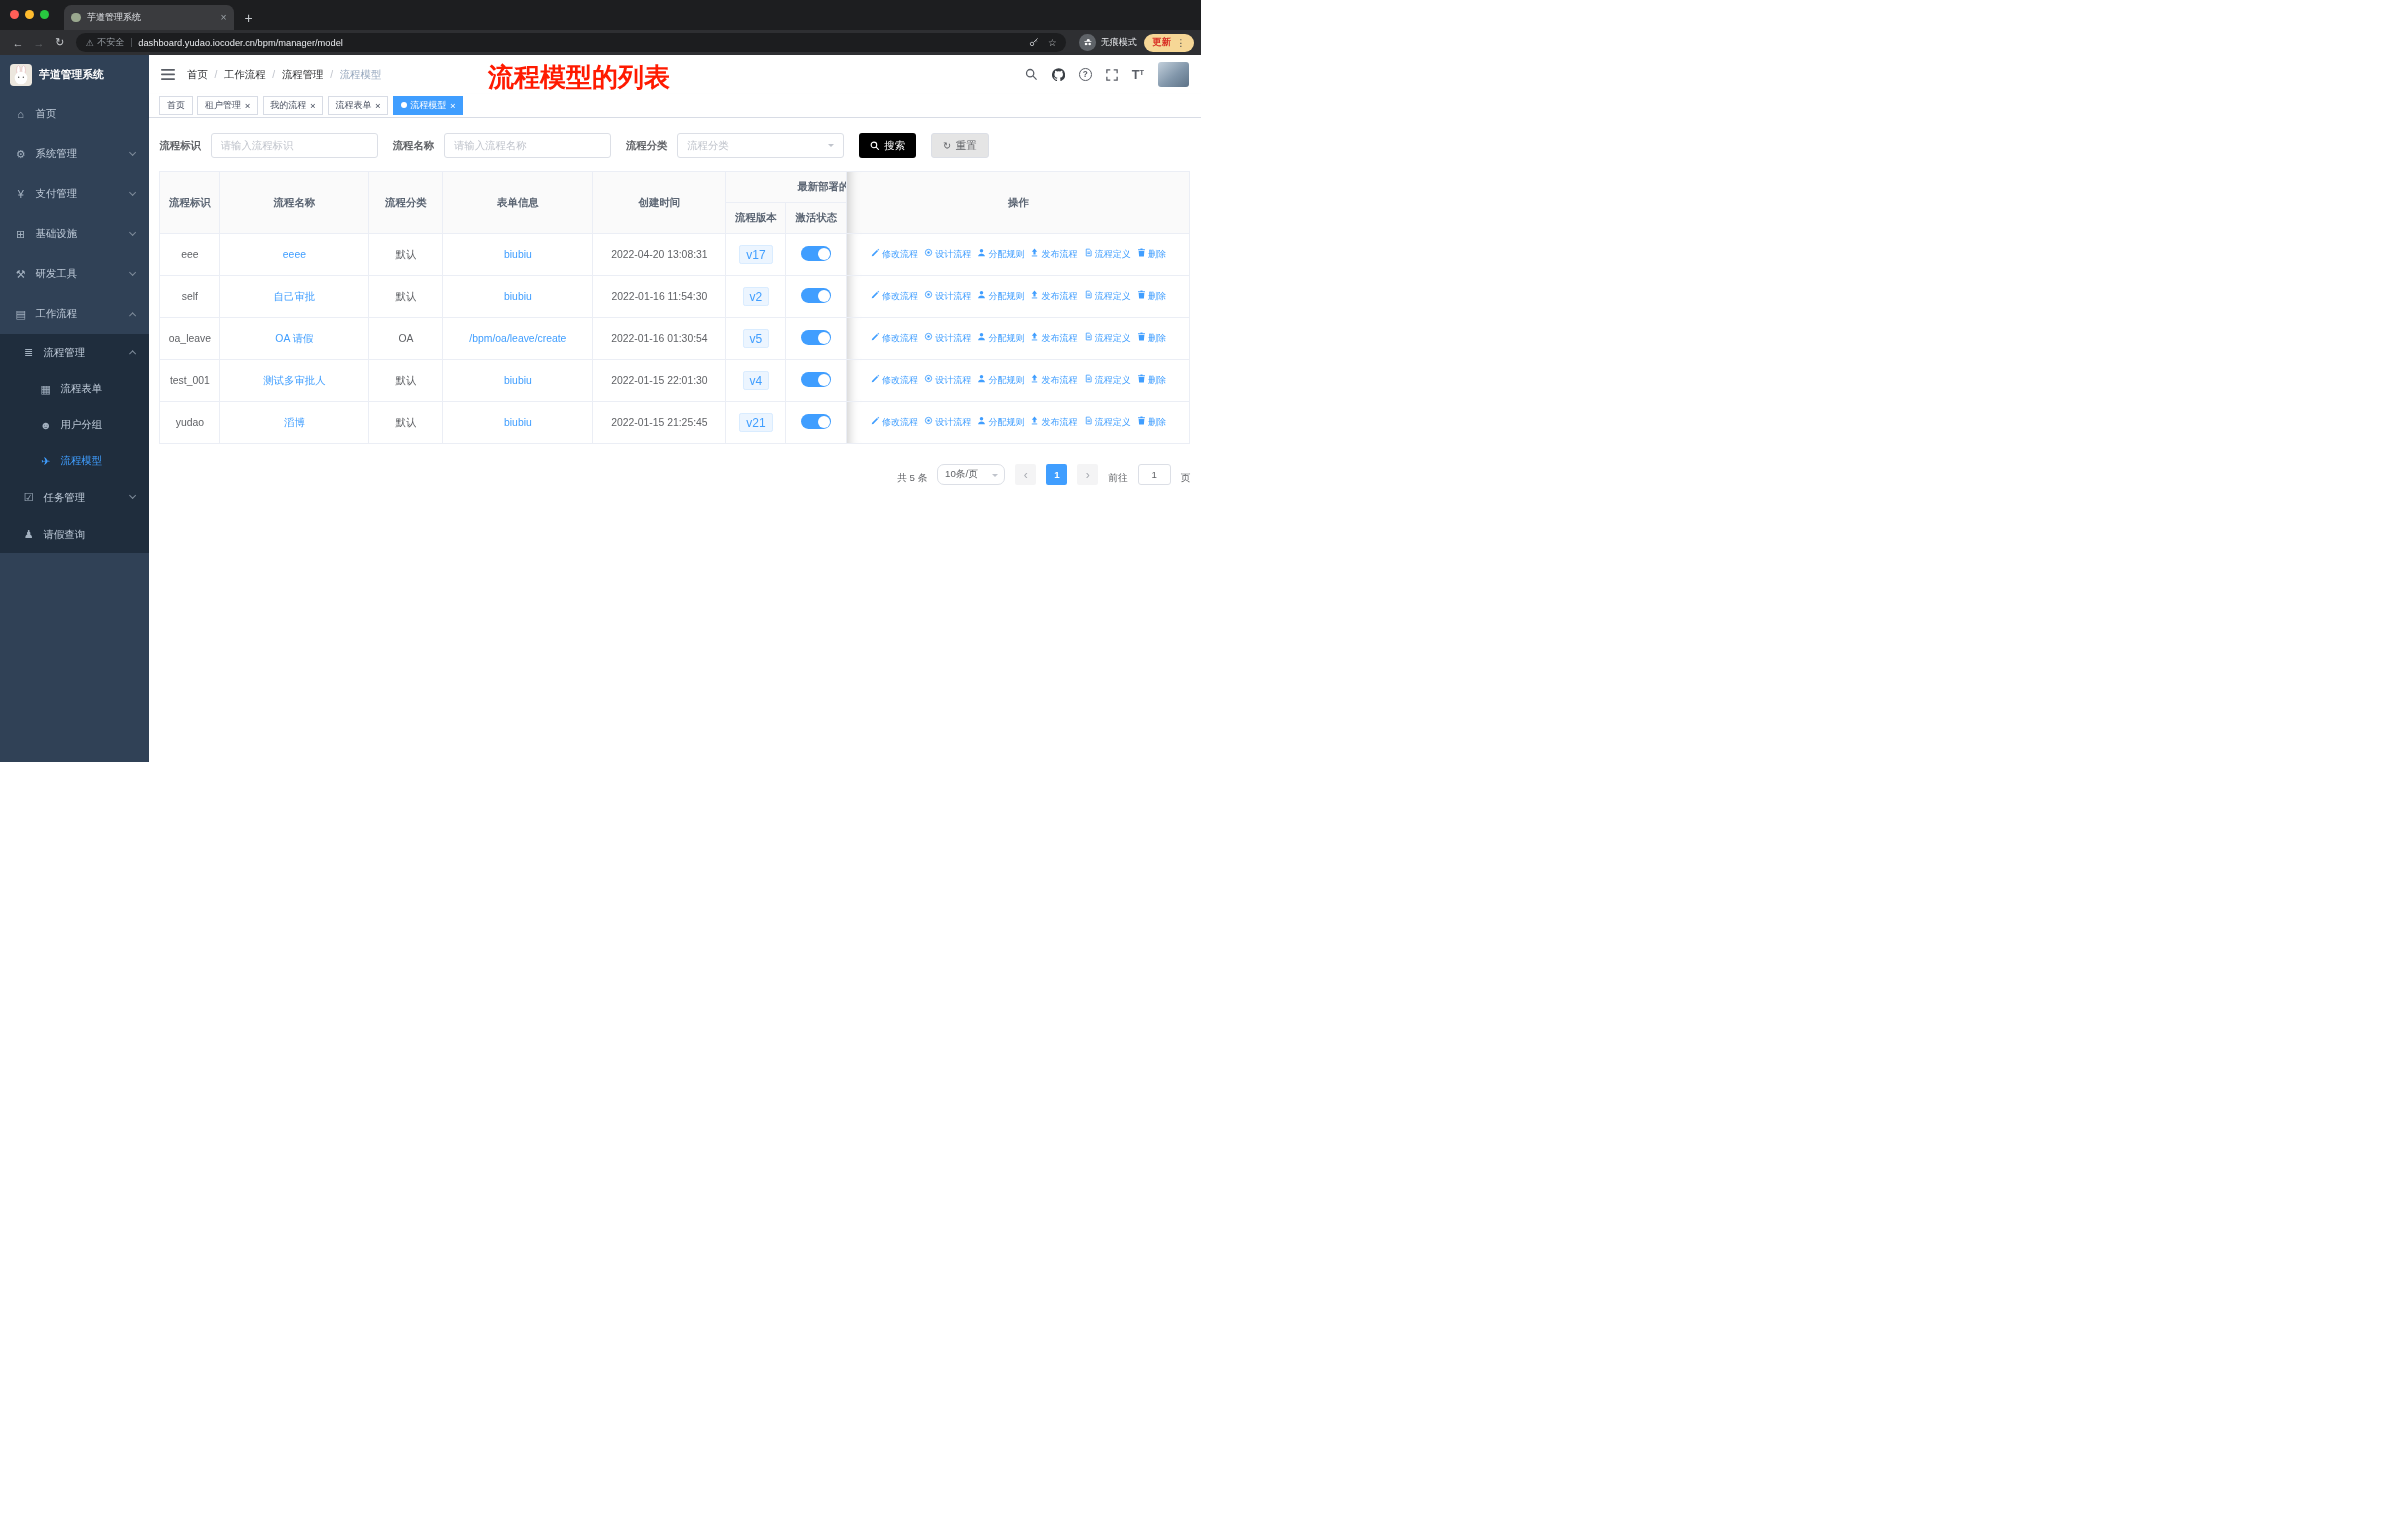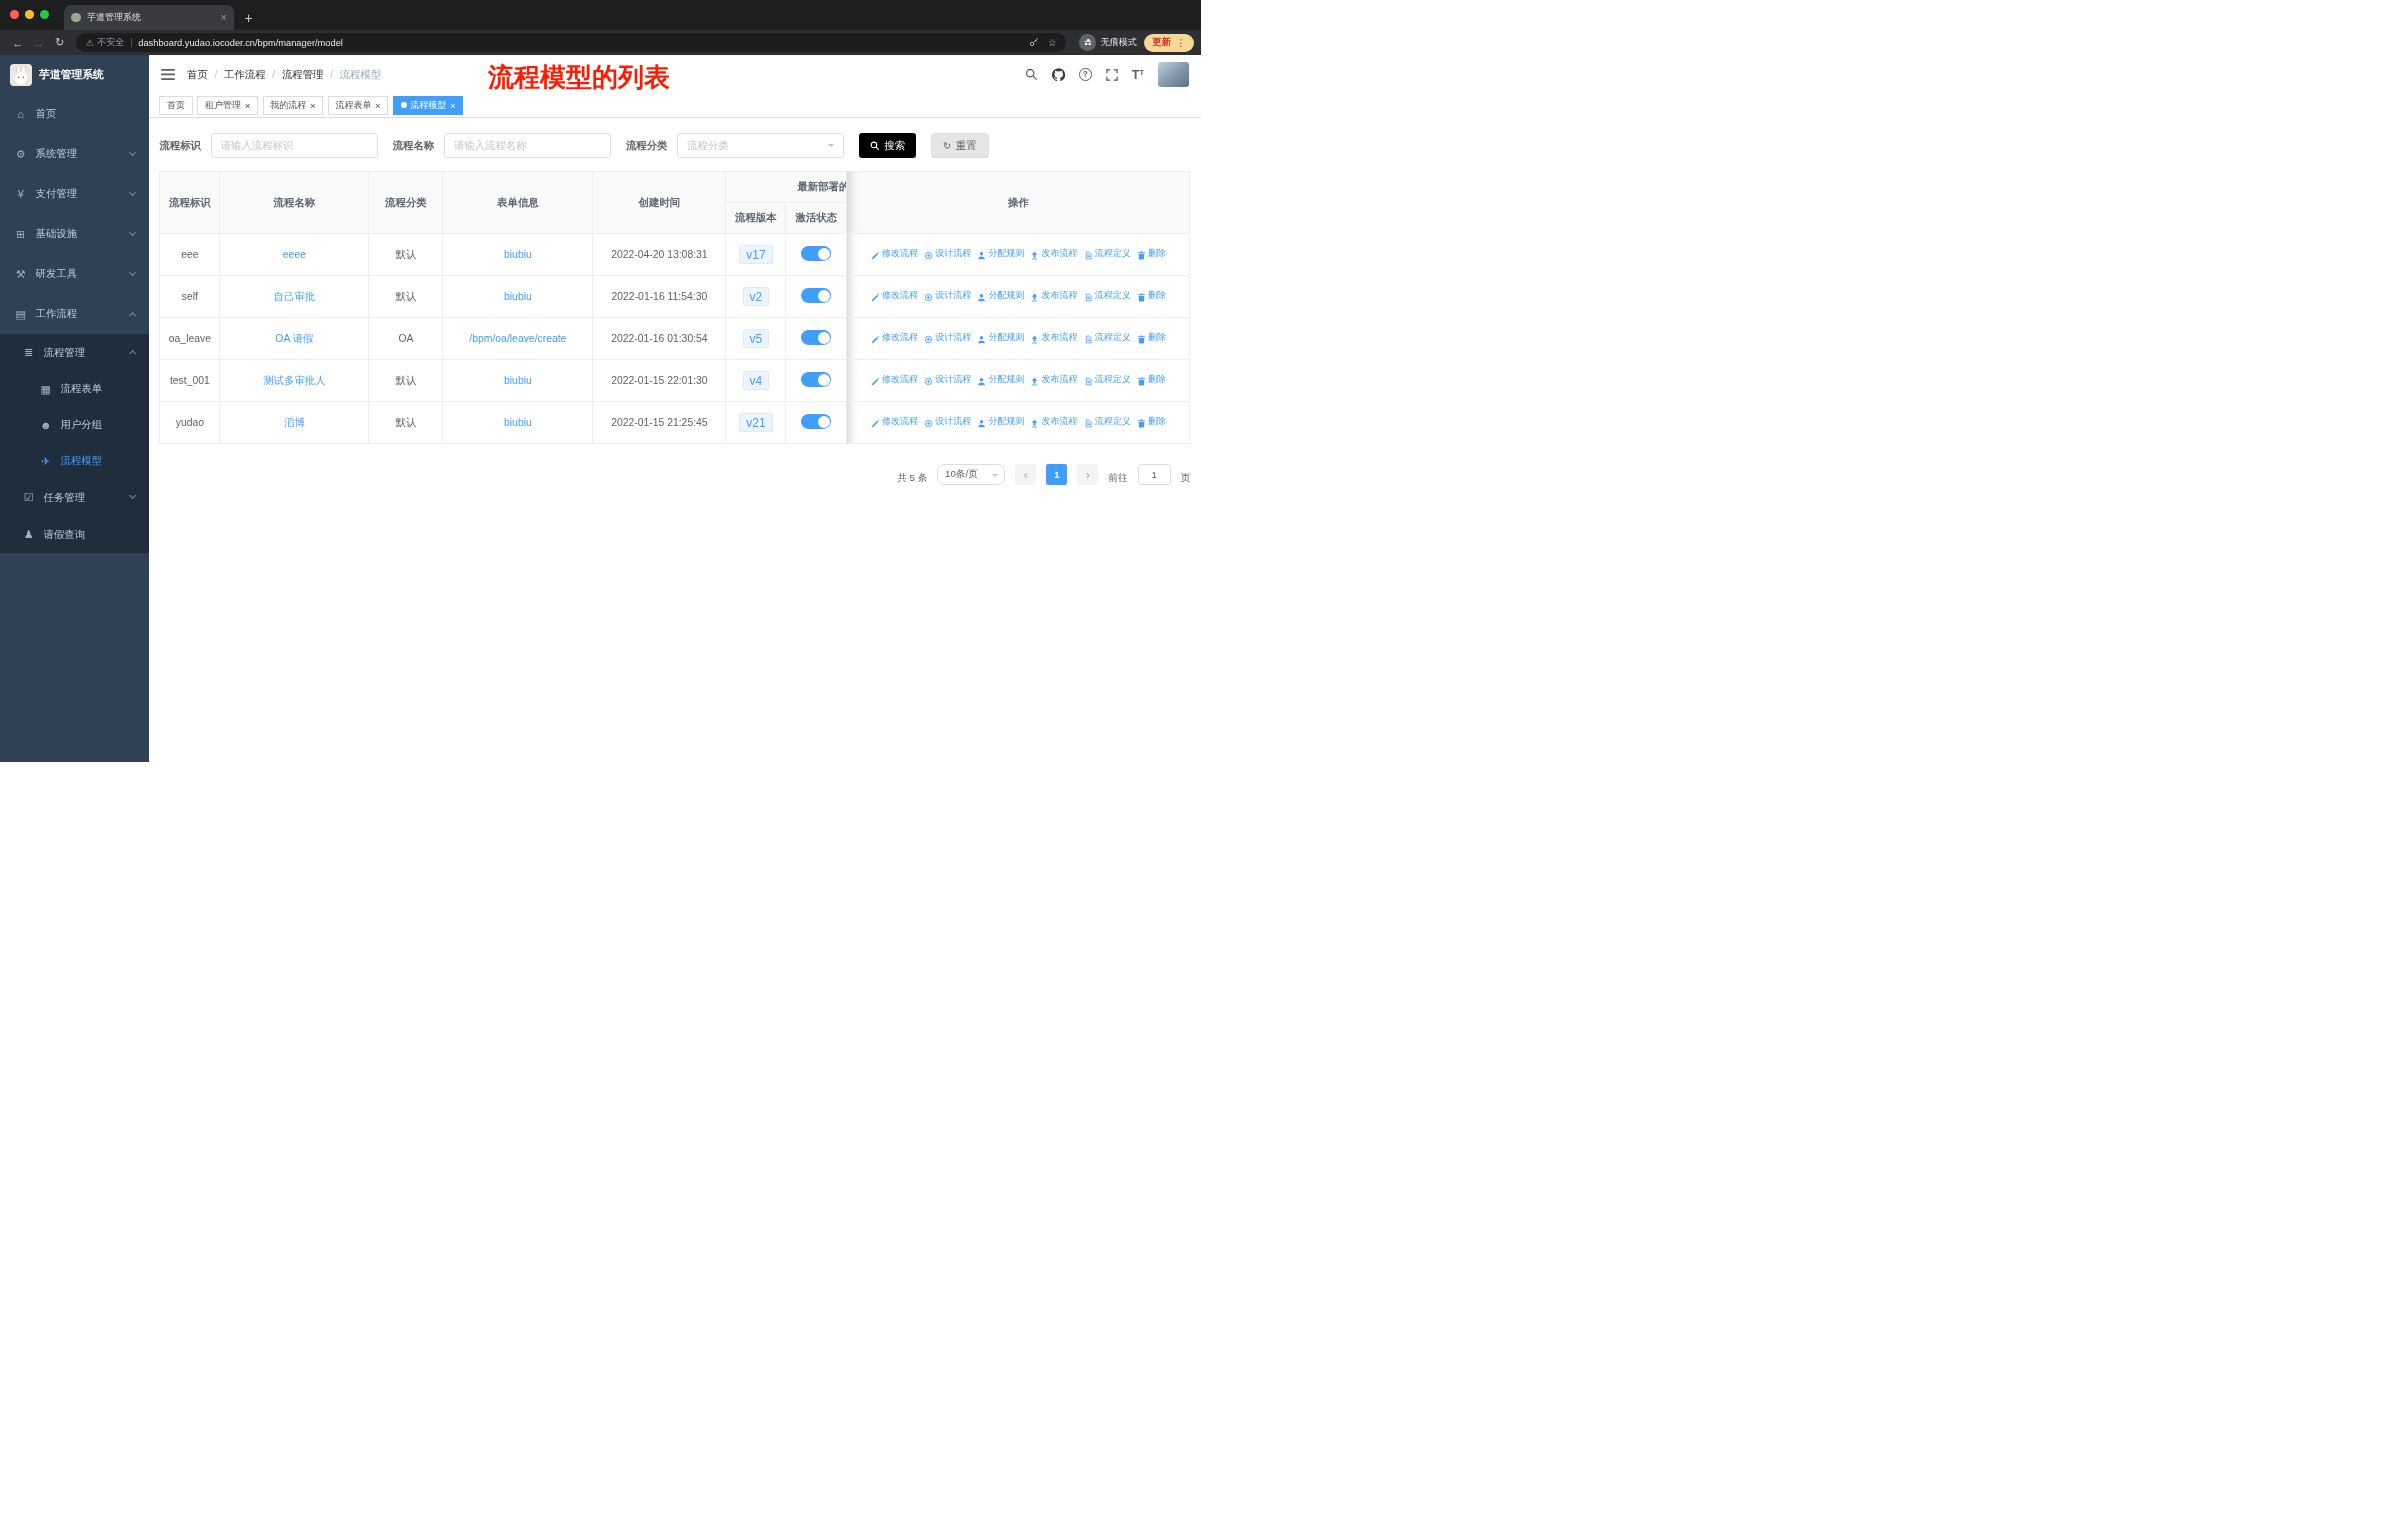--- a/index.html
+++ b/index.html
@@ -97,21 +97,21 @@
   th,td{border:0.7px solid #ebeef5;text-align:center;vertical-align:middle;overflow:hidden}
   th{height:31px;background:#fafafa;font-weight:700;color:#5a6472}
   td{height:42px}
   .group-clip{white-space:nowrap;overflow:hidden;padding-left:71px;text-align:left}
   .actions-th,.actions-cell{box-shadow:inset 12px 0 10.4px -10.4px rgba(0,0,0,.22)}
   .link{color:#409eff;cursor:pointer}
   .ver-badge{display:inline-block;padding:1.5px 6px;background:#ecf5ff;border:0.7px solid #d9ecff;color:#409eff;border-radius:2.2px;font-size:12px}
   .toggle{display:inline-block;width:30px;height:15px;border-radius:7.4px;background:#409eff;position:relative;cursor:pointer}
   .toggle .knob{position:absolute;right:1.5px;top:1.5px;width:12px;height:12px;border-radius:50%;background:#fff}
   .actions-cell{font-size:9px;padding:0 3px}
-  .action-link{color:#409eff;display:inline-flex;align-items:flex-end;gap:2.2px;margin:0 3px;cursor:pointer;white-space:nowrap}
+  .action-link{color:#409eff;display:inline-flex;align-items:flex-start;gap:2.2px;margin:0 3px;cursor:pointer;white-space:nowrap}
   .action-link svg{flex:none}
 
   
   .pagination{width:1031px;display:flex;align-items:flex-end;justify-content:flex-end;gap:10px;margin-top:20px;font-size:9.7px;color:#606266}
   .page-size{width:68px;height:21px;border:0.7px solid #dcdfe6;border-radius:7px;display:flex;align-items:center;justify-content:space-between;padding:0 6.7px;cursor:pointer}
   .pg-btn{width:21px;height:21px;background:#f4f4f5;border-radius:2.2px;display:flex;align-items:center;justify-content:center;color:#a8abb2;font-size:12px;cursor:pointer}
   .pg-cur{width:21px;height:21px;background:#409eff;border-radius:2.2px;display:flex;align-items:center;justify-content:center;color:#fff;font-weight:700;cursor:pointer}
   .goto-input{width:33px;height:21px;border:0.7px solid #dcdfe6;border-radius:3px;text-align:center;font-size:9.7px;color:#606266;outline:none}
 </style>
 </head>

